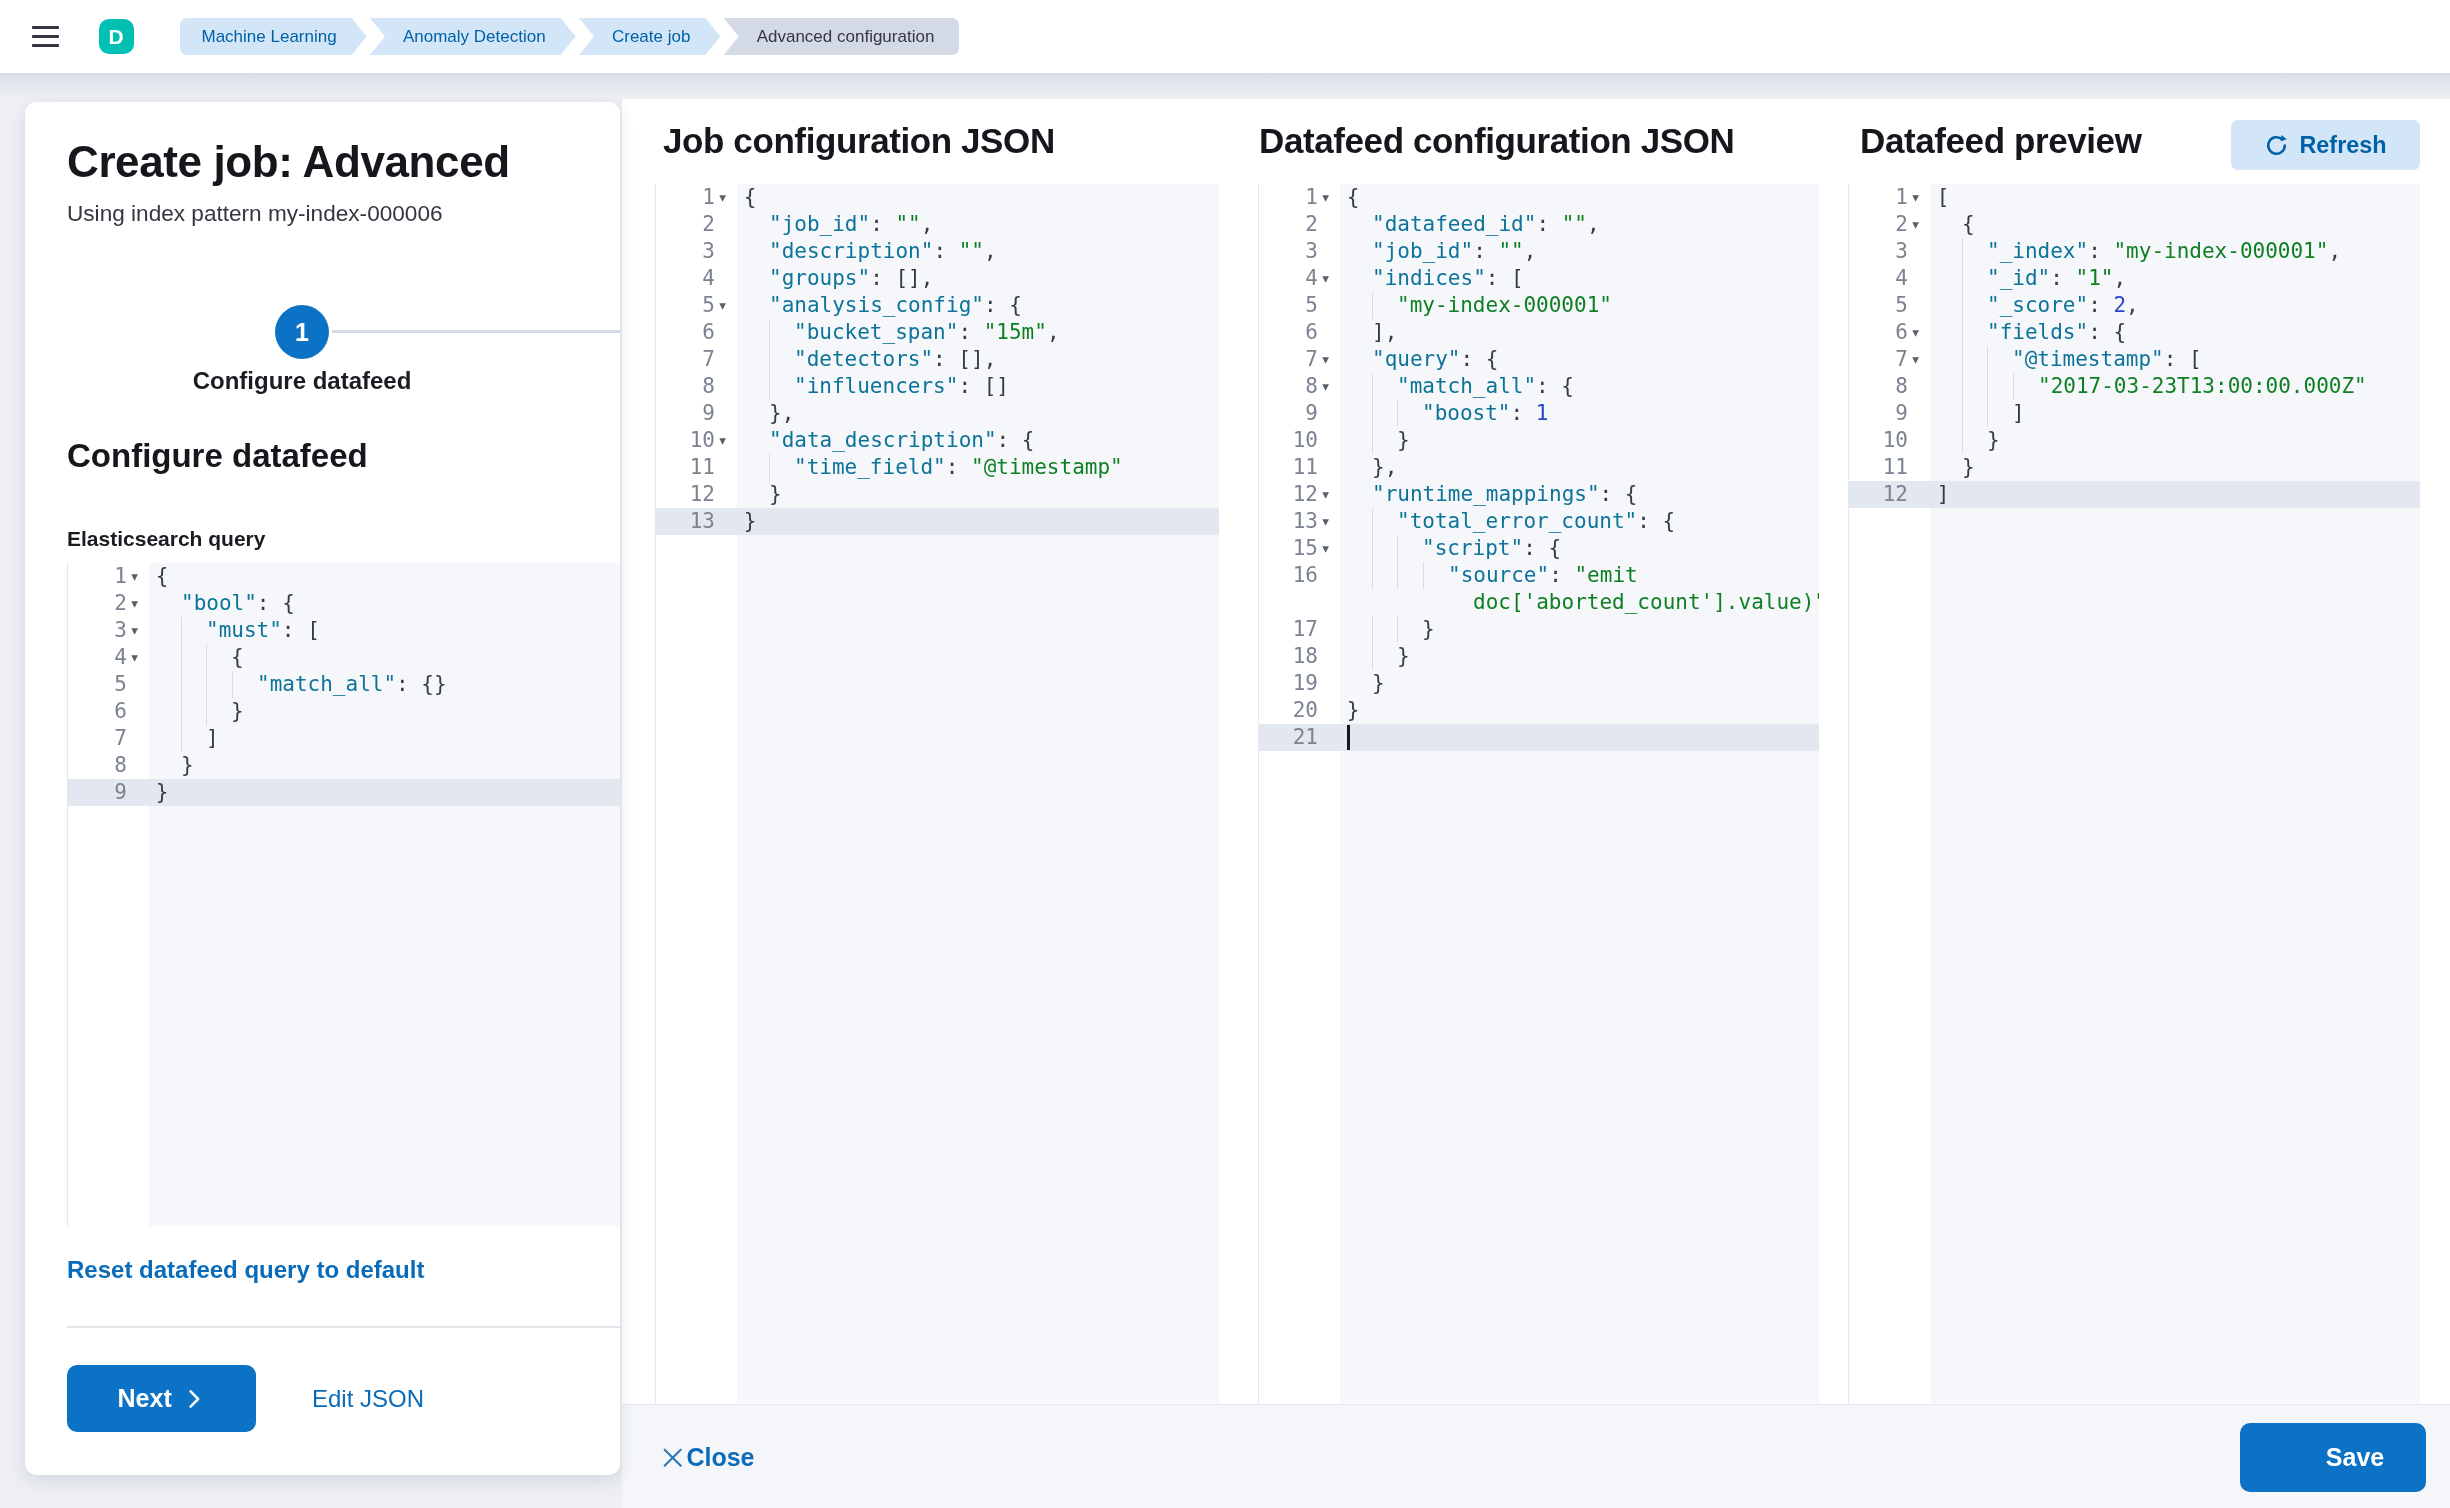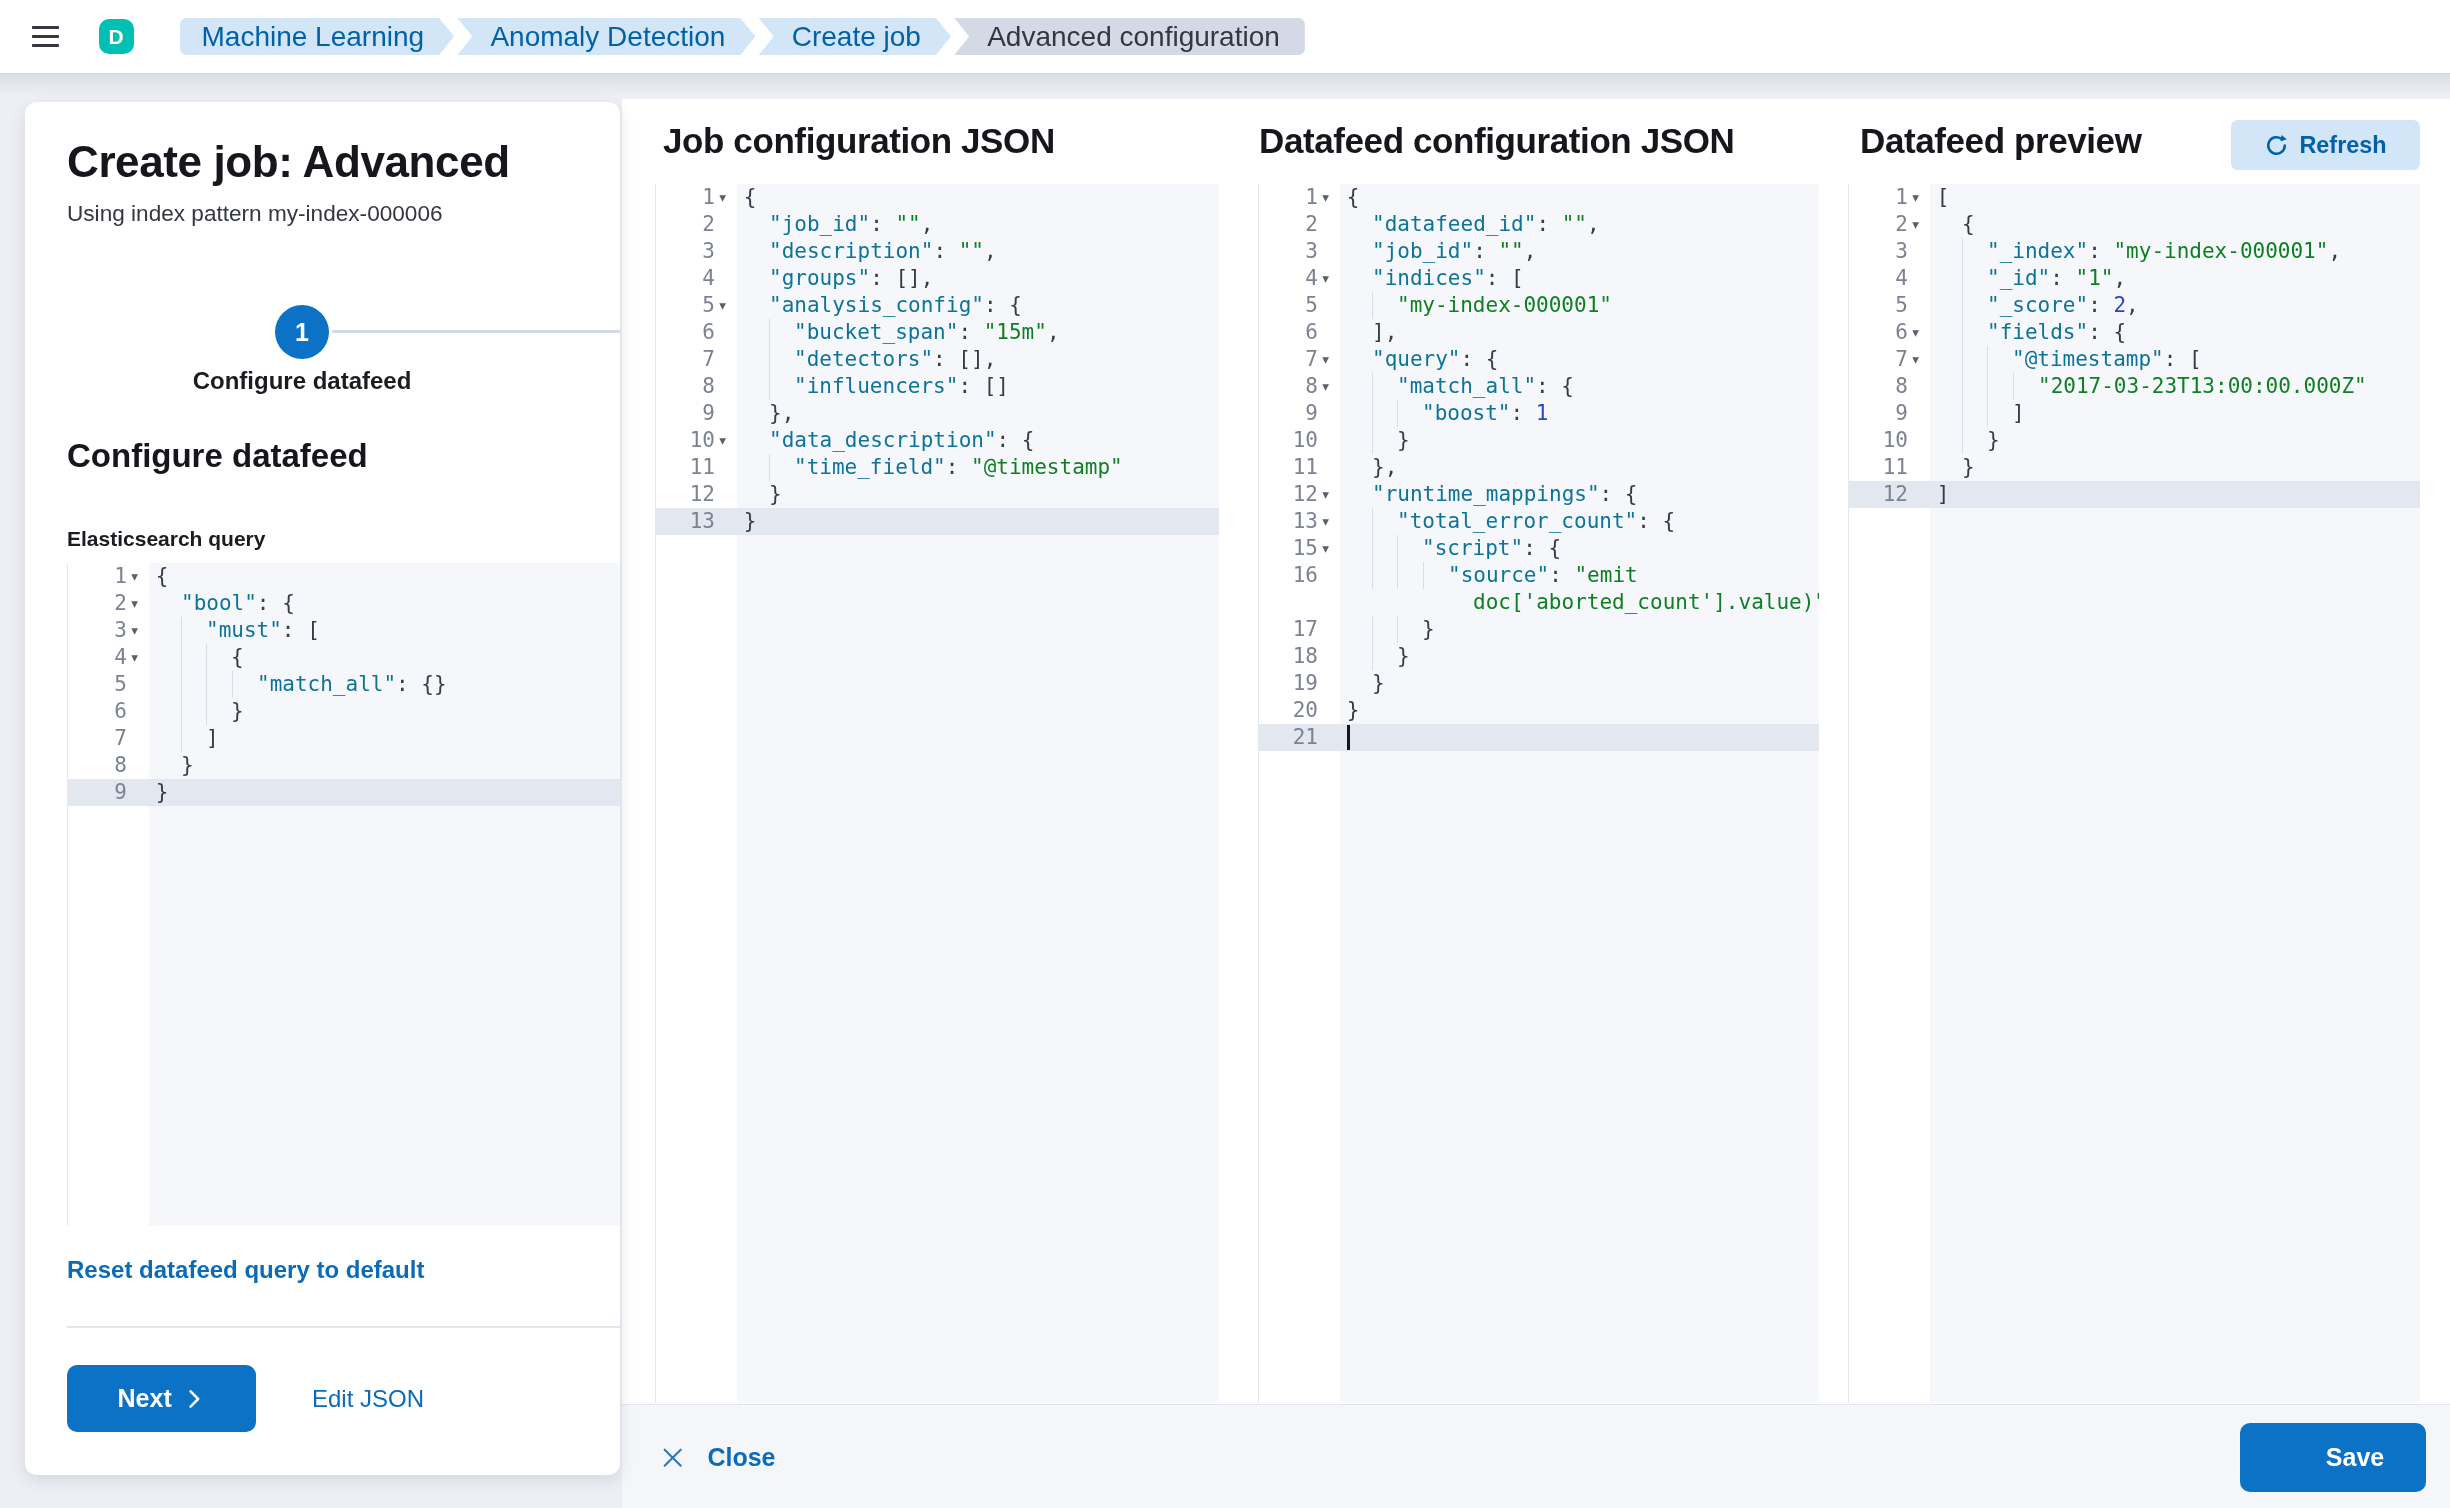--- a/index.html
+++ b/index.html
@@ -26,21 +26,21 @@
   .hamburger { width:28.5px; height:37px; display:flex; flex-direction:column; justify-content:center; gap:5.9px; cursor:pointer; }
   .hamburger span { display:block; width:27px; height:3.3px; background:#343741; border-radius:0.8px; }
   .avatar {
     margin-left:38px; width:35px; height:35px; border-radius:10px;
     display:flex; align-items:center; justify-content:center;
     color:#fff; font-weight:700; font-size:21px;
   }
   .crumbs { display:flex; align-items:center; margin-left:46px; }
   .crumb {
     height:37px; display:flex; align-items:center;
-    font-size:28px; font-weight:500; white-space:nowrap;
+    font-size:17px; font-weight:500; white-space:nowrap;
   }
   .crumb.blue { background:#d2e6f7; color:#0061a6; cursor:pointer; }
   .crumb.gray { background:#d3dae6; color:#343741; border-radius:0 6.7px 6.7px 0; }
   .crumb.first { border-radius:6.7px 0 0 6.7px; padding:0 30px 0 22px;
     clip-path:polygon(0 0, calc(100% - 15px) 0, 100% 50%, calc(100% - 15px) 100%, 0 100%); }
   .crumb.mid { margin-left:3.3px; padding:0 30px 0 33px;
     clip-path:polygon(0 0, calc(100% - 15px) 0, 100% 50%, calc(100% - 15px) 100%, 0 100%, 15px 50%); }
   .crumb.last { margin-left:3.3px; padding:0 25px 0 33px;
     clip-path:polygon(0 0, 100% 0, 100% 100%, 0 100%, 15px 50%); }
 
@@ -79,21 +79,21 @@
     position:absolute; left:1609px; top:21px; width:189px; height:50px;
     background:#d2e6f8; border:none; border-radius:6.7px;
     color:#0061a6; font-size:23.4px; font-weight:600; font-family:inherit;
     display:flex; align-items:center; justify-content:center; gap:10px; cursor:pointer;
   }
   .flyout-footer {
     position:absolute; left:0; top:1305px; width:1828px; height:106px;
     background:#f4f6fa; border-top:1.7px solid #e2e7ef;
     display:flex; align-items:center;
   }
-  .close-button { margin-left:39px; display:flex; align-items:center; gap:23px; font-size:25px; font-weight:600; color:#0a6bb8; cursor:pointer; }
+  .close-button { margin-left:39px; display:flex; align-items:center; gap:2px; font-size:25px; font-weight:600; color:#0a6bb8; cursor:pointer; }
   .save-button {
     position:absolute; left:1618px; top:18.4px; width:186px; height:69px;
     border:none; border-radius:10px; color:#fff; font-size:25px; font-weight:700;
     font-family:inherit; cursor:pointer;
   }
 
   
   .editor {
     position:absolute; background:#f5f7fa; border-left:0.8px solid #e3e7ee;
     overflow:hidden; font-family:"DejaVu Sans Mono", monospace; font-size:21px; cursor:text;

